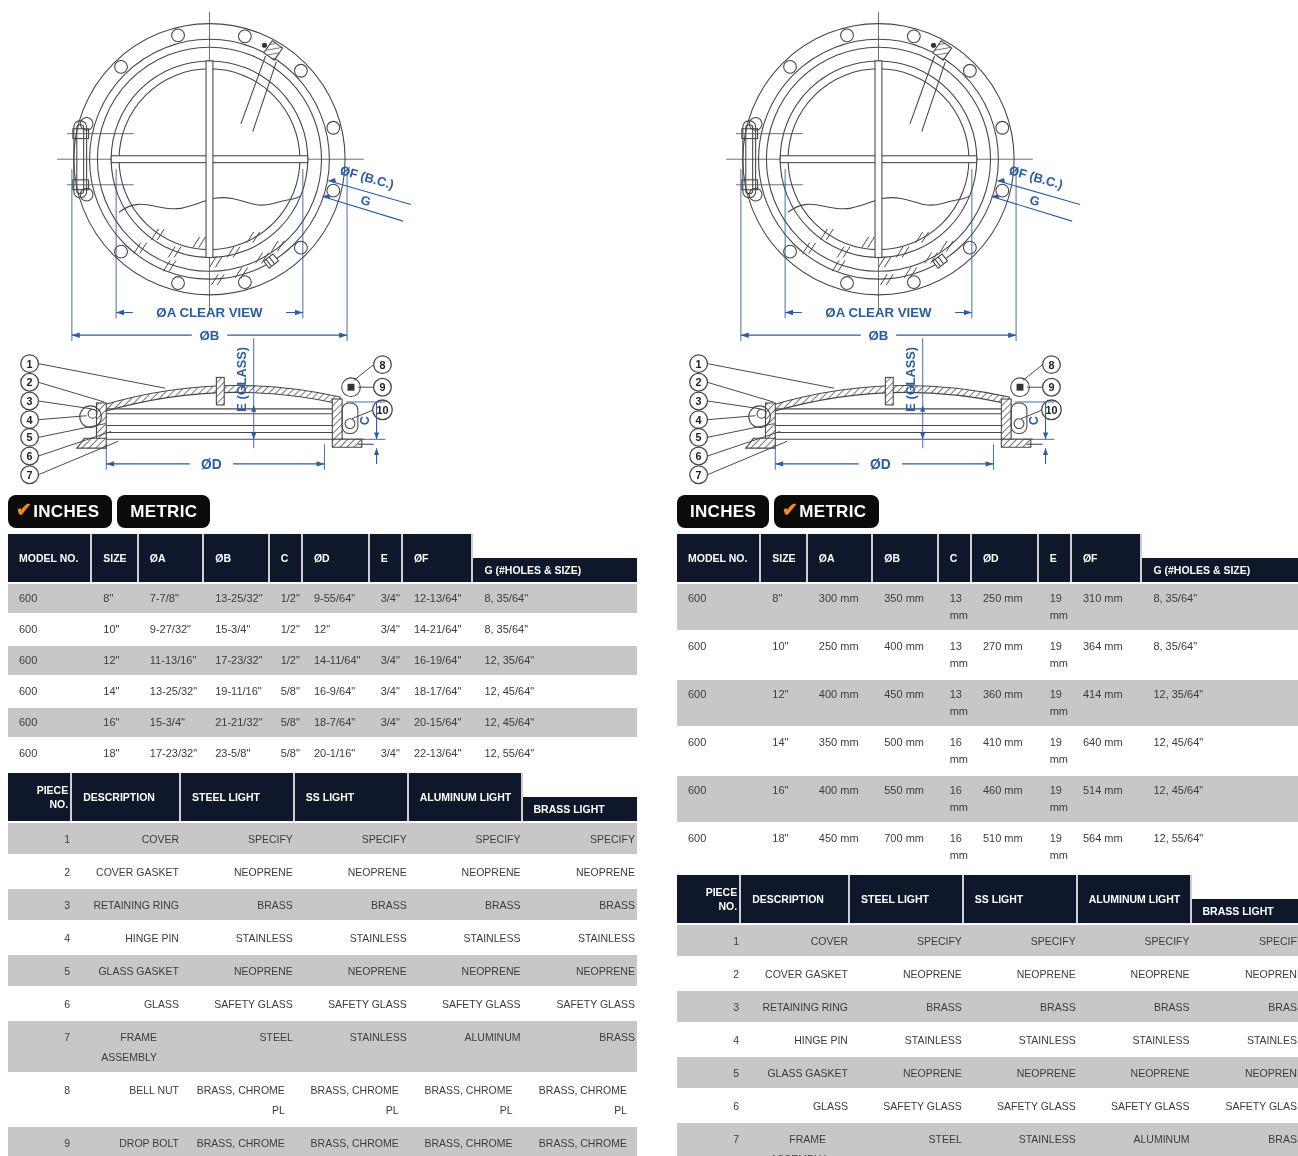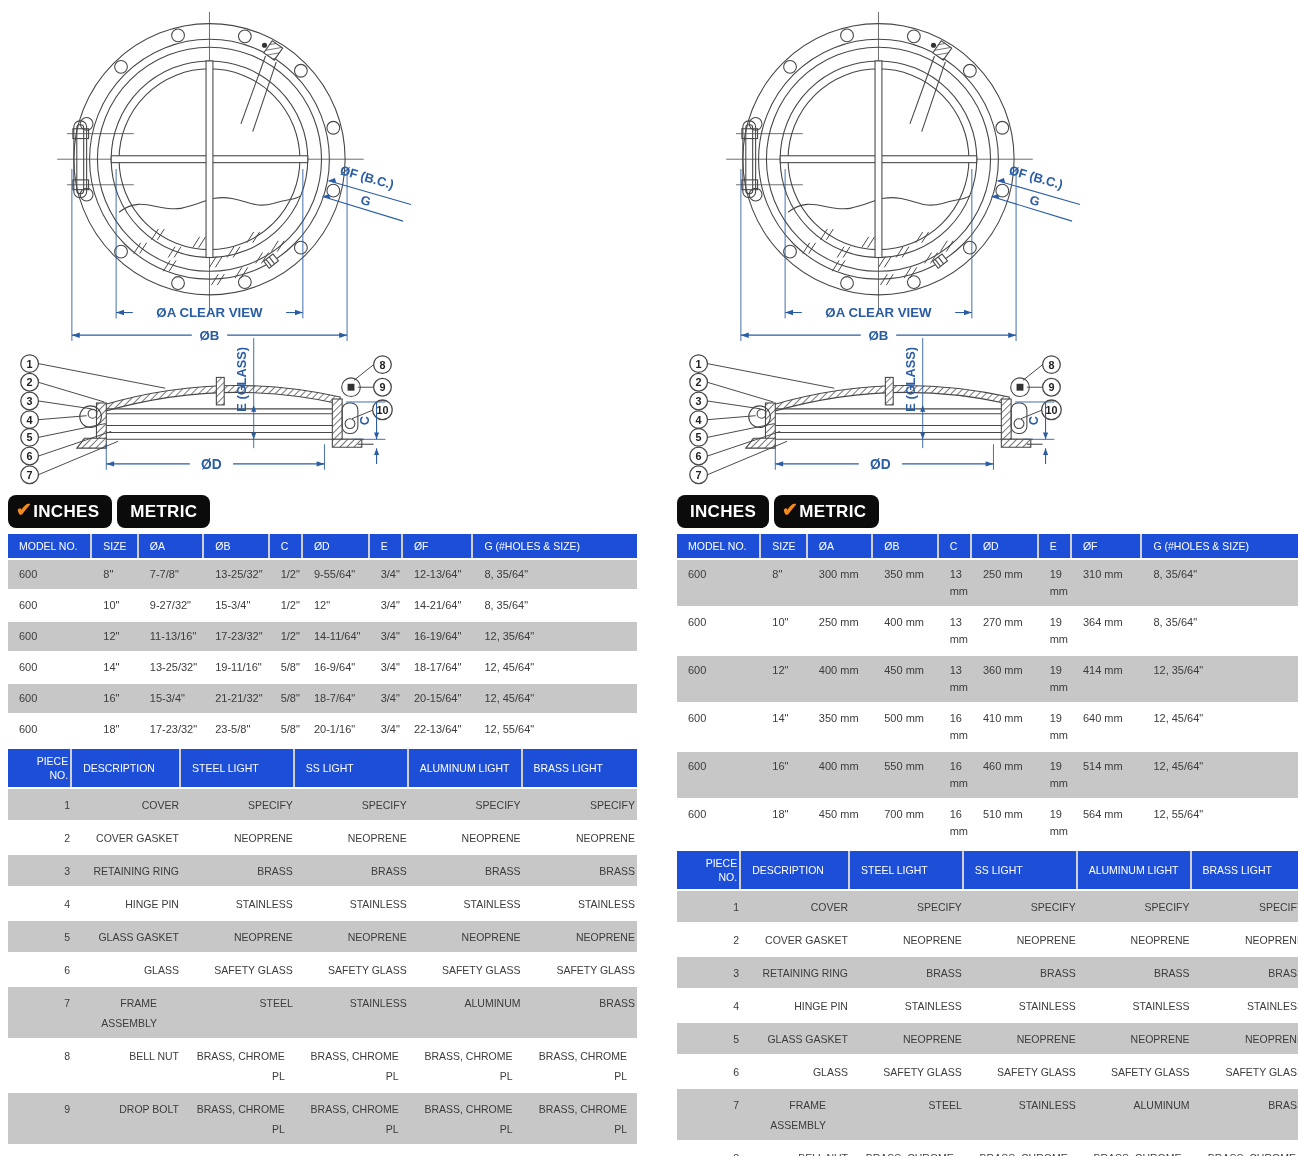--- a/index.html
+++ b/index.html
@@ -12,24 +12,24 @@
   .tabs{display:flex;gap:5px;margin:4px 0 6px 0;}
   .tab{background:#0b0b0b;color:#fff;font-weight:bold;font-size:17px;line-height:1;
        padding:8px 13px 8px 13px;border-radius:8px;letter-spacing:.3px;display:flex;align-items:center;cursor:pointer;}
   .tab .check{color:#f28a1e;display:none;font-size:19px;font-weight:bold;margin:-4px 0 0 -5px;padding-right:1px;}
   .tab.active .check{display:inline;}
 
   .table{width:100%;margin-bottom:3px;}
   .tr{display:grid;border-bottom:2px solid #fff;align-items:stretch;}
   .dim  .tr{grid-template-columns:13.4% 7.4% 10.4% 10.4% 5.3% 10.6% 5.3% 11.2% 26%;}
   .parts .tr{grid-template-columns:10.2% 17.3% 18.1% 18.1% 18.1% 18.2%;text-align:right;}
-  .th{background:#1d4ed8;color:#fff;font-size:10.5px;font-weight:normal;line-height:14px;
+  .th{background:#0f172a;color:#fff;font-size:10.5px;font-weight:bold;line-height:14px;
       padding:5px 2px 5px 11px;border-right:2px solid #cfcfcf;display:flex;align-items:center;white-space:nowrap;}
   .tr .th:first-child{white-space:normal;}
-  .tr .th:last-child{border-right:none;}
+  .tr .th:last-child{border-right:none;margin-top:24px;}
   .td{font-size:10.5px;color:#3c3c3c;line-height:20px;padding:5.5px 2px 5.5px 11px;}
   .dim .td{font-size:11px;line-height:17px;padding:6px 2px 6px 11px;}
   .rows .tr:nth-child(odd){background:#c7c7c7;}
   .rows .tr:nth-child(even){background:#fff;}
   
   .parts .rows .tr:nth-child(7) .td:nth-child(2){padding-right:24px;}
   .parts .rows .tr:nth-child(8) .td:nth-child(n+3),
   .parts .rows .tr:nth-child(9) .td:nth-child(n+3){padding-right:10px;}
   .defs-holder{position:absolute;width:0;height:0;overflow:hidden;}
 </style>

